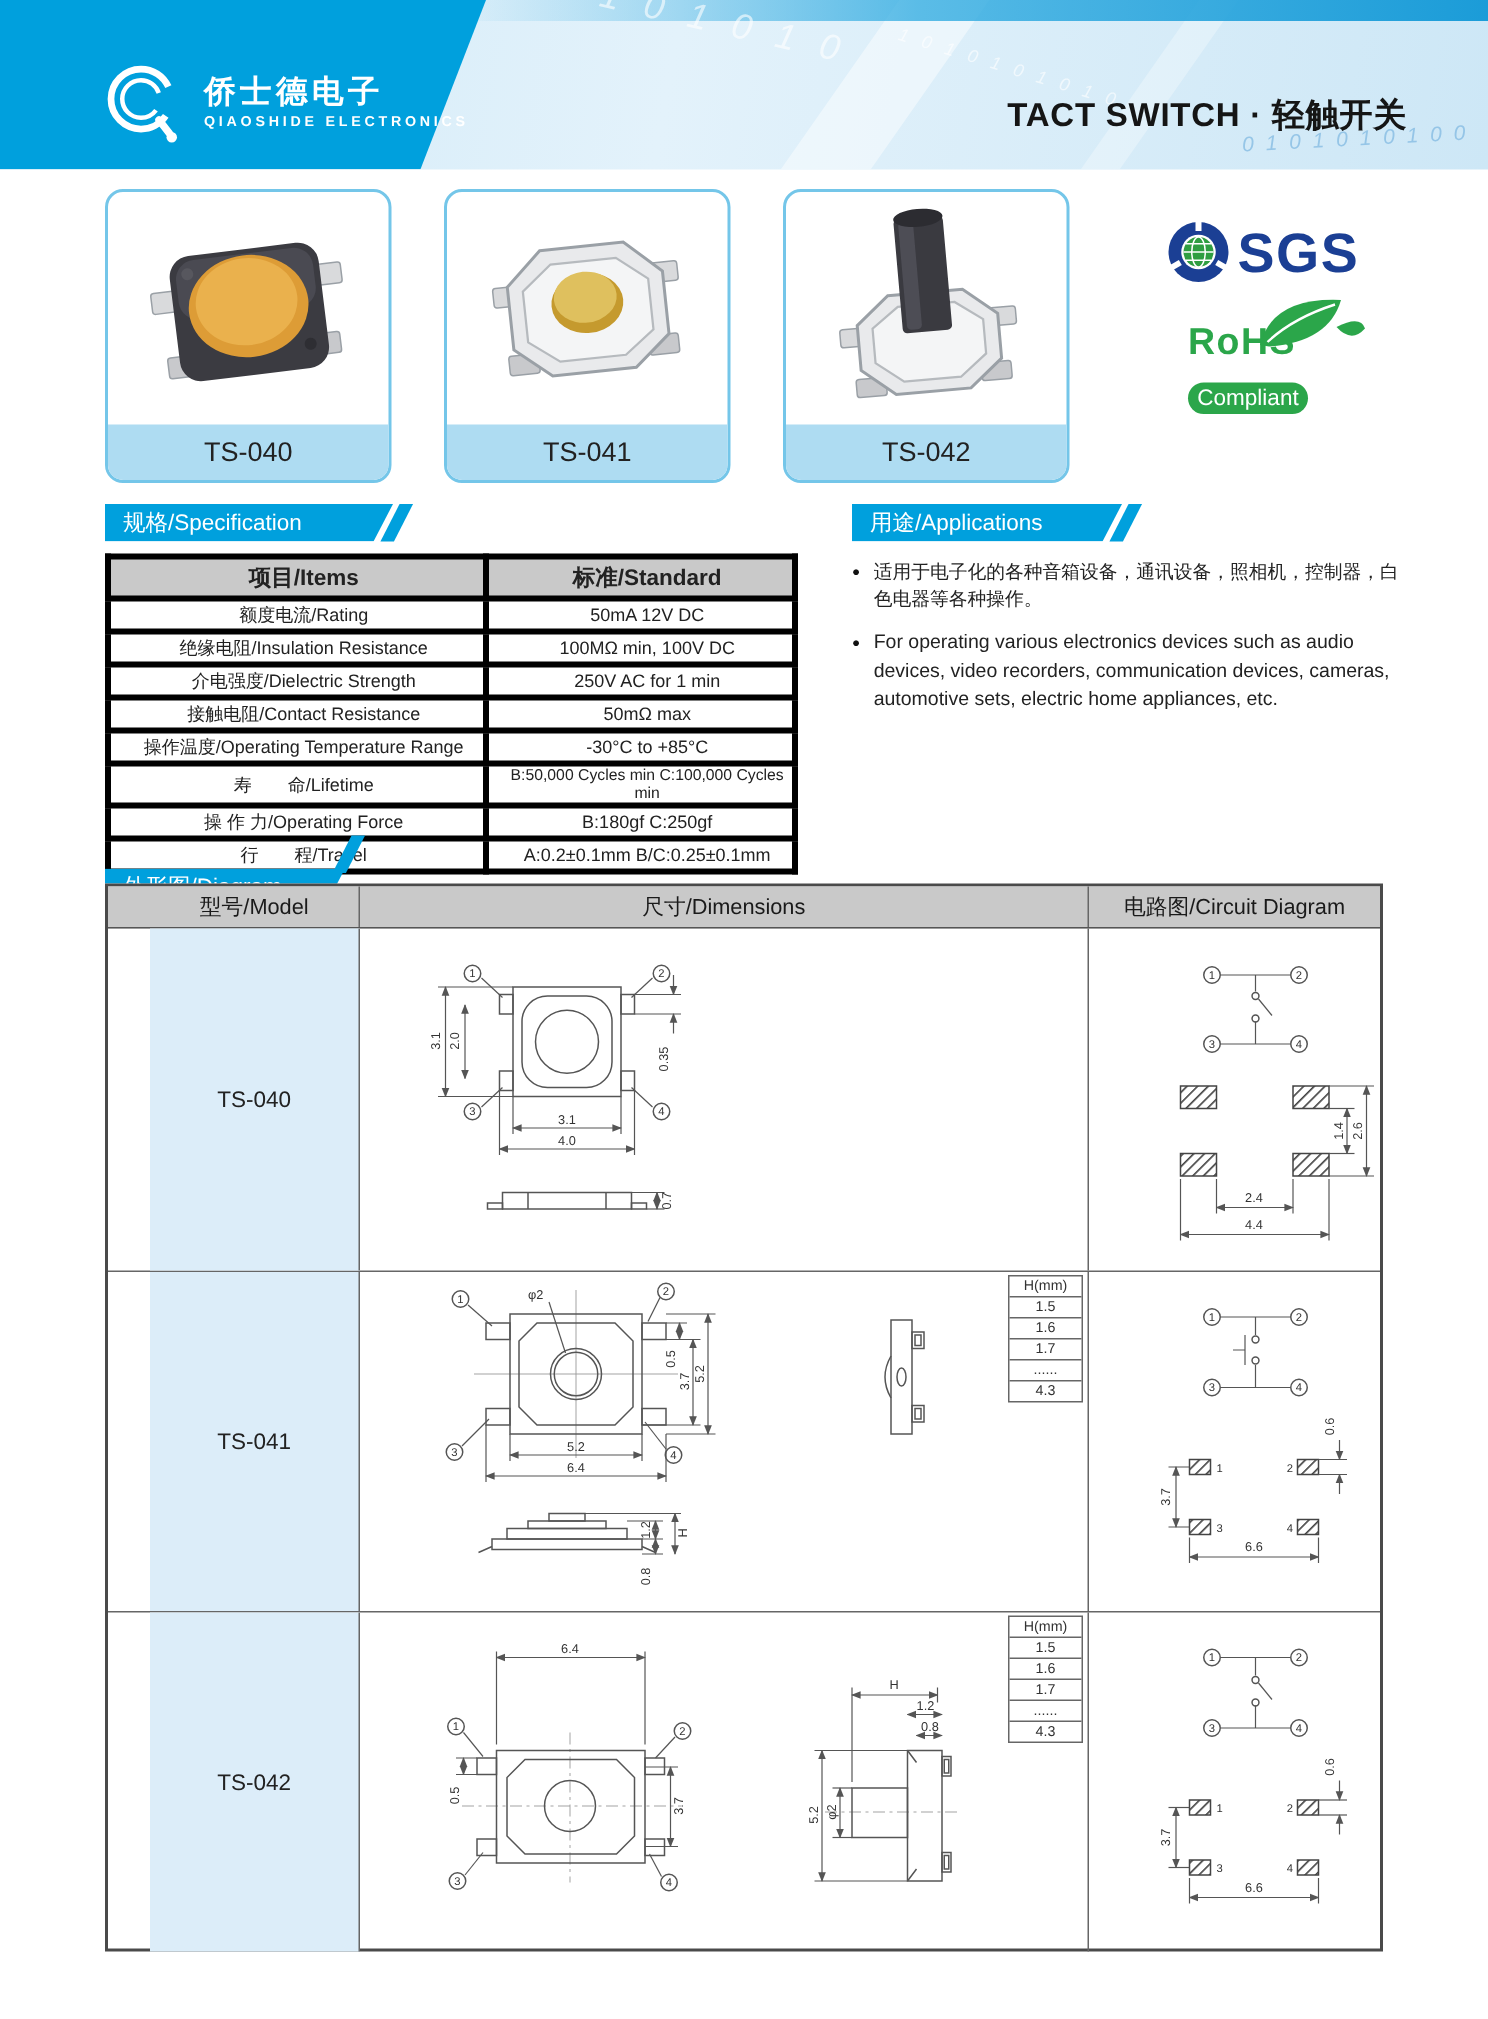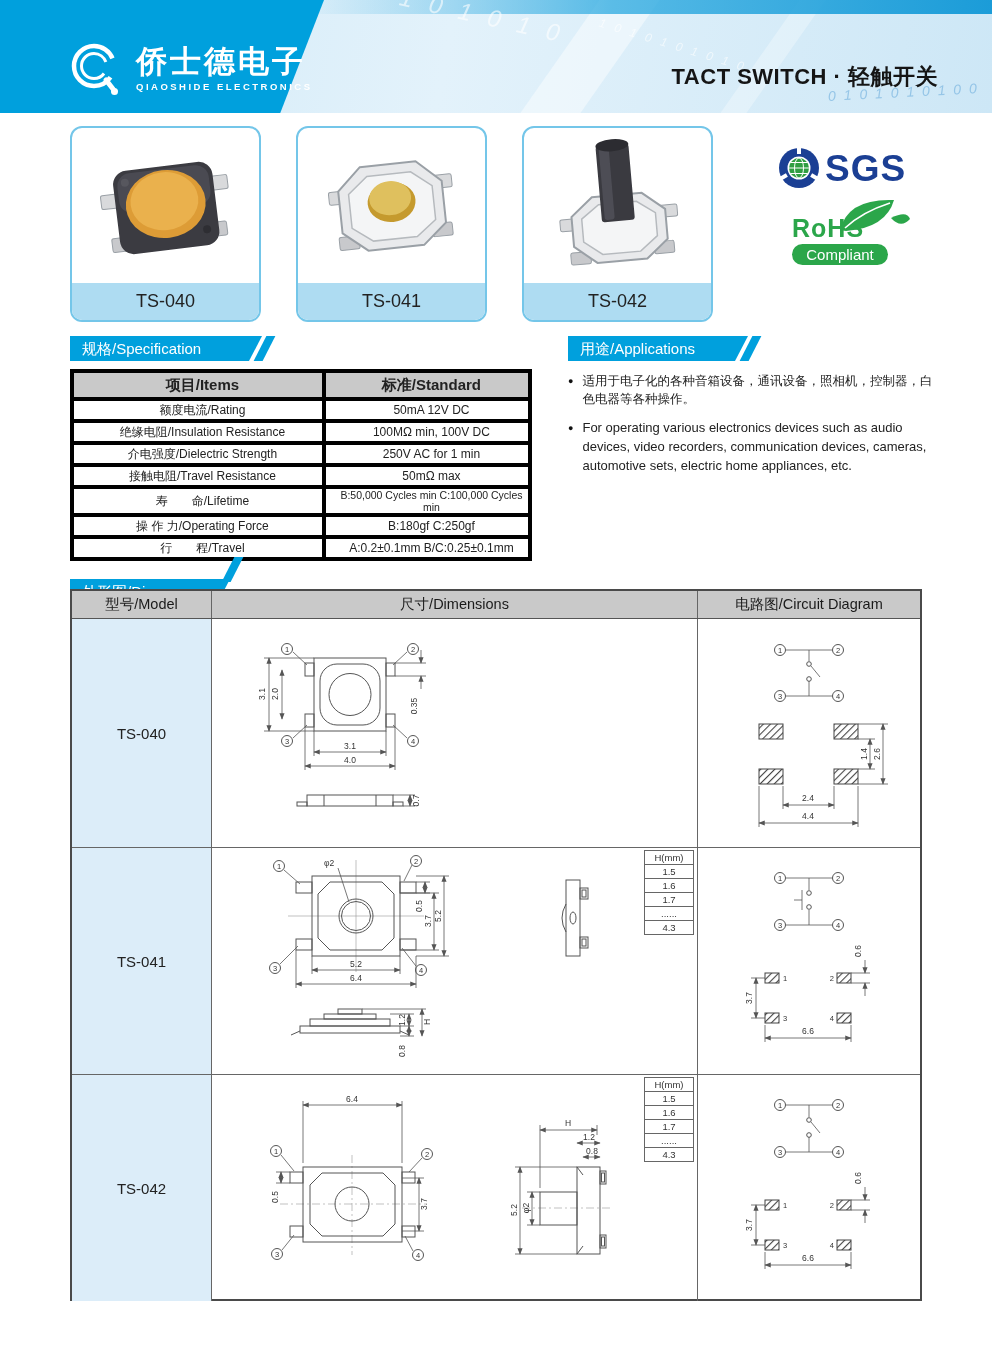--- a/index.html
+++ b/index.html
@@ -16,38 +16,38 @@
   .hs2{left:760px;top:0;width:26px;height:113px;background:rgba(255,255,255,.3);}
   .header-topbar{position:absolute;top:0;left:300px;right:0;height:14px;
     background:linear-gradient(90deg,rgba(42,169,224,0) 0%,rgba(42,169,224,.75) 45%,#1b9cd8 100%);}
   .header-blue{position:absolute;left:0;top:0;width:324px;height:113px;background:#00a0dd;
     clip-path:polygon(0 0,100% 0,86.5% 100%,0 100%);}
   .deco{position:absolute;color:rgba(255,255,255,.6);font-style:italic;white-space:nowrap;}
   .deco-a{left:398px;top:2px;font-size:24px;letter-spacing:5px;transform:rotate(13deg);}
   .deco-b{left:596px;top:38px;font-size:12px;letter-spacing:3px;transform:rotate(17deg);}
   .deco-c{left:828px;top:84px;font-size:14px;letter-spacing:2px;color:rgba(130,185,225,.75);transform:rotate(-3deg);}
   .logo{position:absolute;left:68px;top:40px;display:flex;align-items:center;gap:12px;}
-  .logo-cn{font-size:31px;font-weight:bold;color:#fff;letter-spacing:3px;line-height:1;}
+  .logo-cn{font-size:21px;font-weight:bold;color:#fff;letter-spacing:3px;line-height:1;}
   .logo-en{font-size:9.5px;font-weight:bold;color:#fff;letter-spacing:2.5px;margin-top:4px;}
   .page-title{position:absolute;top:62px;right:54px;font-size:22px;font-weight:bold;color:#151515;letter-spacing:.5px;}
   
   .card{position:absolute;top:126px;width:191px;height:196px;background:#fff;
     border:2px solid #74c6e9;border-radius:12px;overflow:hidden;box-sizing:border-box;}
   .card1{left:70px;} .card2{left:296px;} .card3{left:522px;}
   .card-img{position:absolute;left:0;right:0;top:0;bottom:37px;display:flex;align-items:center;justify-content:center;}
   .card-label{position:absolute;left:0;right:0;bottom:0;height:37px;background:#aedcf2;
     display:flex;align-items:center;justify-content:center;font-size:18px;color:#222;}
   
   .sgs{position:absolute;left:778px;top:147px;display:flex;align-items:center;gap:5px;}
   .sgs-text{font-size:37px;font-weight:bold;color:#1b3f94;letter-spacing:1px;line-height:1;}
   .rohs{position:absolute;left:792px;top:214px;width:120px;}
   .rohs-text{font-size:25px;font-weight:bold;color:#2ba64a;letter-spacing:1px;}
   .rohs-leaf{position:absolute;top:-24px;left:44px;}
-  .rohs-pill{margin-top:1px;background:#2ba64a;color:#fff;border-radius:13px;
-    font-size:15px;text-align:center;width:96px;padding:2px 0;}
+  .rohs-pill{margin-top:12px;background:#2ba64a;color:#fff;border-radius:13px;
+    font-size:15px;text-align:center;width:80px;padding:2px 0;}
   
   .banner-wrap{position:absolute;height:25px;}
   .banner{position:absolute;left:0;top:0;height:25px;background:#00a0dd;color:#fff;
     font-weight:normal;font-size:15px;line-height:25px;padding-left:12px;box-sizing:border-box;
     clip-path:polygon(0 0,100% 0,calc(100% - 13px) 100%,0 100%);}
   .banner-tail{position:absolute;top:0;width:9px;height:25px;background:#00a0dd;transform:skewX(-27deg);}
   .bw-spec{left:70px;top:336px;width:204px;} .bw-spec .banner{width:192px;} .bw-spec .banner-tail{left:190px;}
   .bw-apps{left:568px;top:336px;width:192px;} .bw-apps .banner{width:180px;} .bw-apps .banner-tail{left:178px;}
   .bw-diag{left:70px;top:557px;width:172px;} .bw-diag .banner{width:160px;margin-top:22px;} .bw-diag .banner-tail{left:158px;}
   
@@ -65,21 +65,21 @@
   .apps-item .dot{font-size:9px;line-height:18px;color:#111;}
   .apps-cn{font-size:12.5px;} .apps-en{font-size:13px;}
   
   .dg-table{position:absolute;left:70px;top:589px;width:852px;height:712px;
     border:2px solid #4a4a4a;box-sizing:border-box;background:#fff;}
   .dg-hrow{display:flex;height:27px;background:#c9c9c9;border-bottom:1px solid #555;}
   .dg-hcell{display:flex;align-items:center;justify-content:center;font-size:14.5px;color:#1a1a1a;}
   .dg-row{display:flex;border-bottom:1px solid #666;}
   .dg-row:last-child{border-bottom:none;}
   .r1{height:228px;} .r2{height:226px;} .r3{height:226px;}
-  .col-model{width:140px;flex:none;border-right:1px solid #666;box-sizing:border-box;}
+  .col-model{width:140px;flex:none;border-right:1px solid #666;box-sizing:border-box;margin-left:28px;}
   .col-dims{width:486px;flex:none;border-right:1px solid #666;box-sizing:border-box;position:relative;}
   .col-circ{flex:1;position:relative;}
   .cell-model{background:#dcedf9;display:flex;align-items:center;justify-content:center;
     font-size:15px;color:#222;}
   .dsvg{position:absolute;left:0;top:0;}
   
   .htable{position:absolute;right:3px;top:2px;width:48px;background:#fff;
     border:1px solid #666;font-size:9.5px;text-align:center;color:#333;z-index:2;}
   .htable div{height:13px;line-height:13px;border-bottom:1px solid #666;}
   .htable div:last-child{border-bottom:none;}
@@ -234,22 +234,26 @@
   </tr>
   <tr>
     <td>绝缘电阻/Insulation Resistance</td>
     <td>100MΩ min, 100V DC</td>
   </tr>
   <tr>
     <td>介电强度/Dielectric Strength</td>
     <td>250V AC for 1 min</td>
   </tr>
   <tr>
-    <td>接触电阻/Travel Resistance</td>
+    <td>接触电阻/Contact Resistance</td>
     <td>50mΩ max</td>
+  </tr>
+  <tr>
+    <td>操作温度/Operating Temperature Range</td>
+    <td>-30°C to +85°C</td>
   </tr>
   <tr>
     <td>寿　　命/Lifetime</td>
     <td class="small">B:50,000 Cycles min  C:100,000 Cycles min</td>
   </tr>
   <tr>
     <td>操 作 力/Operating Force</td>
     <td>B:180gf   C:250gf</td>
   </tr>
   <tr>

